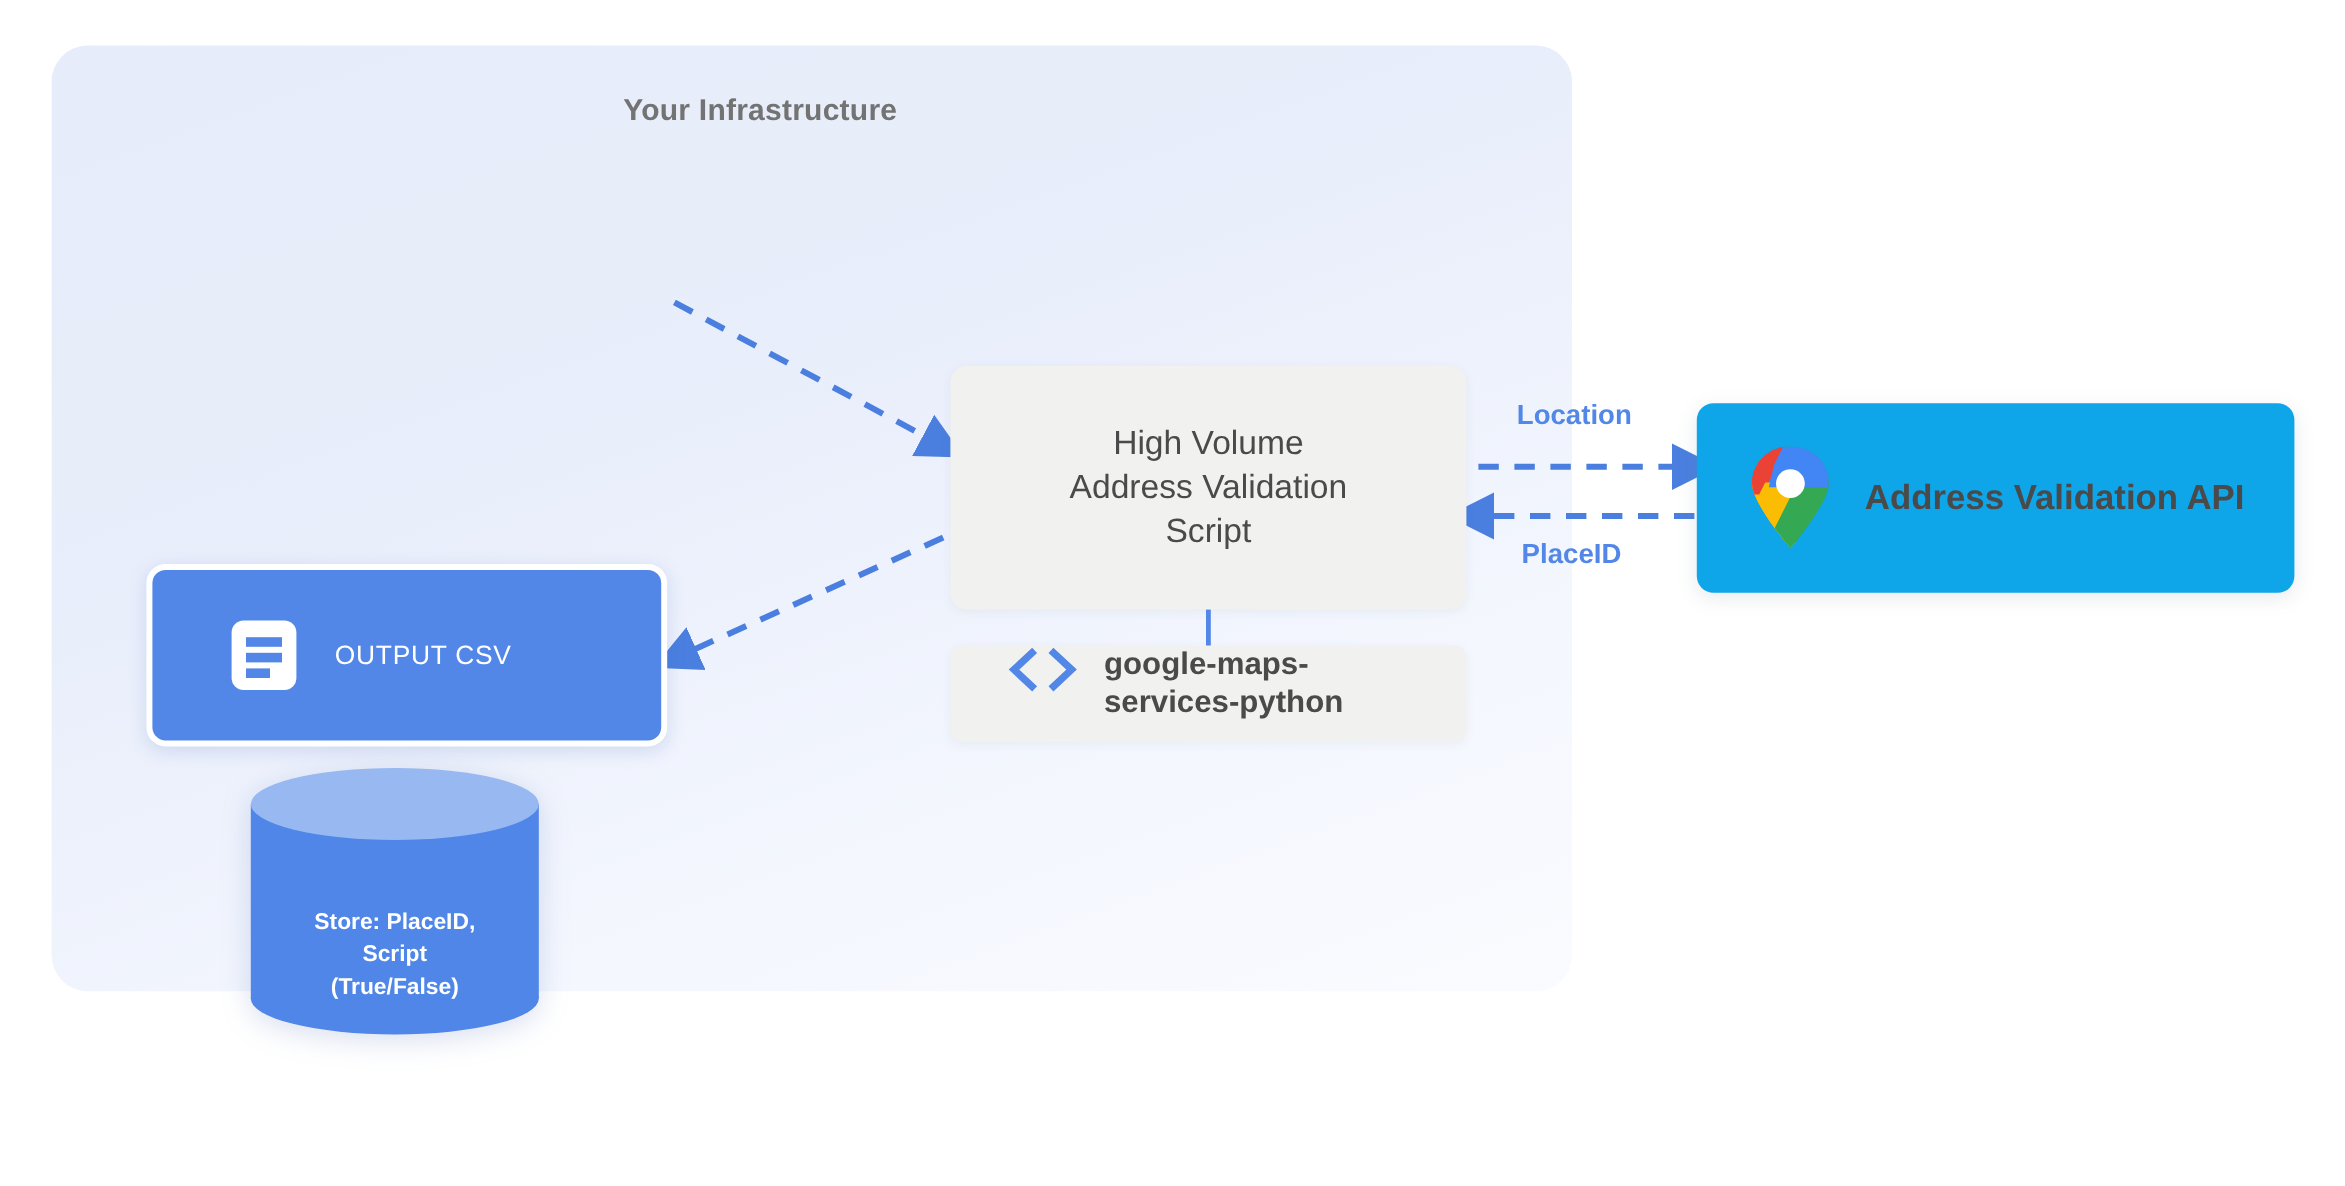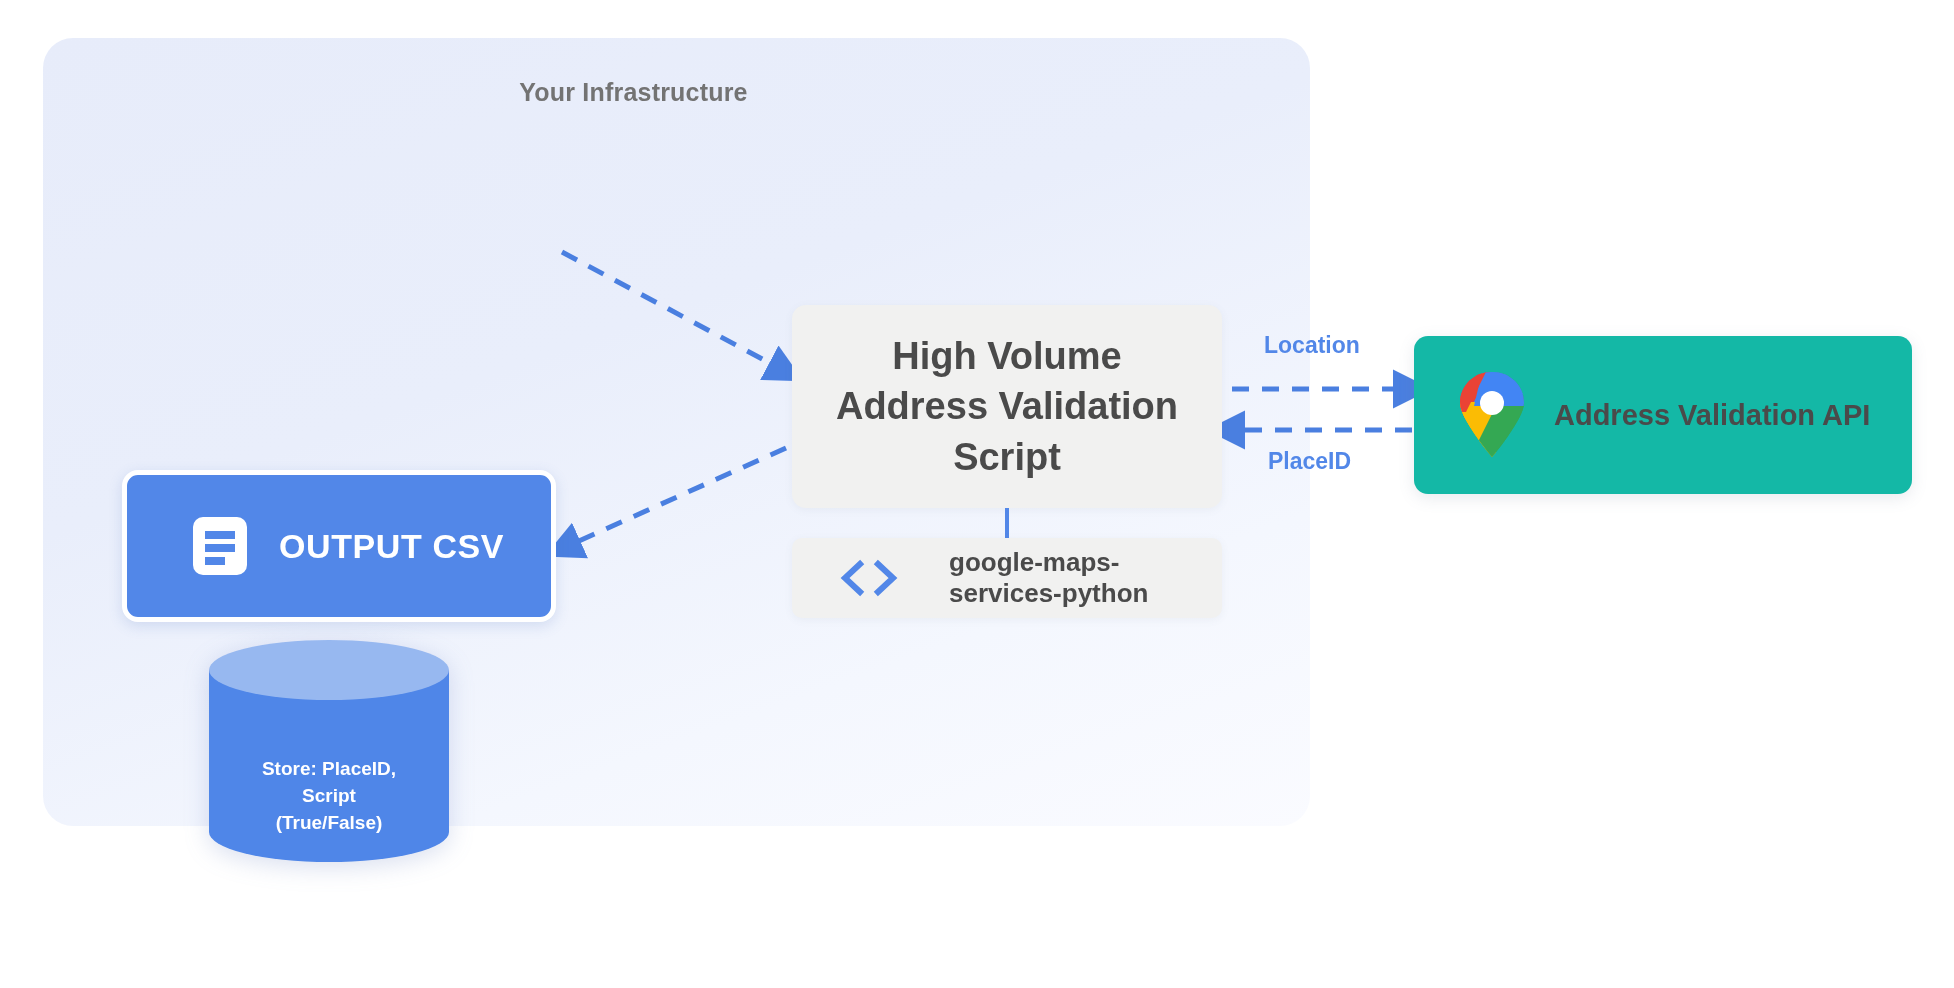--- a/index.html
+++ b/index.html
@@ -36,52 +36,51 @@
     box-shadow:0 3px 10px rgba(70,110,190,.10);
   }
   #input-csv .label{color:#4e85e8;font-size:26px;font-weight:700;letter-spacing:.6px;}
 
   
   #output-csv{
     left:122px;top:470px;width:434px;height:152px;
     background:#5287e8;border:5px solid #ffffff;border-radius:16px;
     box-shadow:0 4px 14px rgba(70,110,190,.18);
   }
-  #output-csv .label{color:#ffffff;font-size:34px;font-weight:700;letter-spacing:.6px;}
+  #output-csv .label{color:#ffffff;font-size:22px;font-weight:400;letter-spacing:.6px;}
 
   
   .csv-icon{width:62px;height:66px;margin-left:62px;margin-right:28px;flex:none;}
 
   
   #script-box{
     position:absolute;left:792px;top:305px;width:430px;height:203px;
     background:#f1f1f0;border-radius:14px;
     display:flex;align-items:center;justify-content:center;
     box-shadow:0 2px 8px rgba(100,110,130,.07);
   }
   #script-box .title{
-    color:#4a4a4a;font-size:38px;font-weight:700;line-height:1.32;text-align:center;
+    color:#4a4a4a;font-size:28px;font-weight:400;line-height:1.32;text-align:center;
   }
   #connector{
     position:absolute;left:1005px;top:508px;width:4px;height:32px;background:#5287e8;
   }
   #lib-box{
     position:absolute;left:792px;top:538px;width:430px;height:80px;
     background:#f1f1f0;border-radius:10px;
-    display:flex;align-items:center;
+    display:flex;align-items:flex-start;
     box-shadow:0 2px 8px rgba(100,110,130,.07);
-    gap:29px;
   }
   #lib-box .code-icon{width:58px;height:40px;margin-left:48px;margin-right:22px;flex:none;}
   #lib-box .label{color:#4a4a4a;font-size:26px;font-weight:700;line-height:1.2;text-align:left;}
 
   
   #api-box{
     position:absolute;left:1414px;top:336px;width:498px;height:158px;
-    background:#14b8a6;border-radius:14px;
+    background:#0ea5e9;border-radius:14px;
     display:flex;align-items:center;
     box-shadow:0 4px 16px rgba(110,125,150,.16);
   }
   #api-box .maps-pin{width:72px;height:86px;margin-left:42px;margin-right:26px;flex:none;}
   #api-box .label{color:#4a4a4a;font-size:29px;font-weight:700;}
 
   
   .edge-label{position:absolute;color:#5287e8;font-size:23px;font-weight:700;white-space:nowrap;}
   #label-location{left:1264px;top:332px;}
   #label-placeid{left:1268px;top:448px;}

